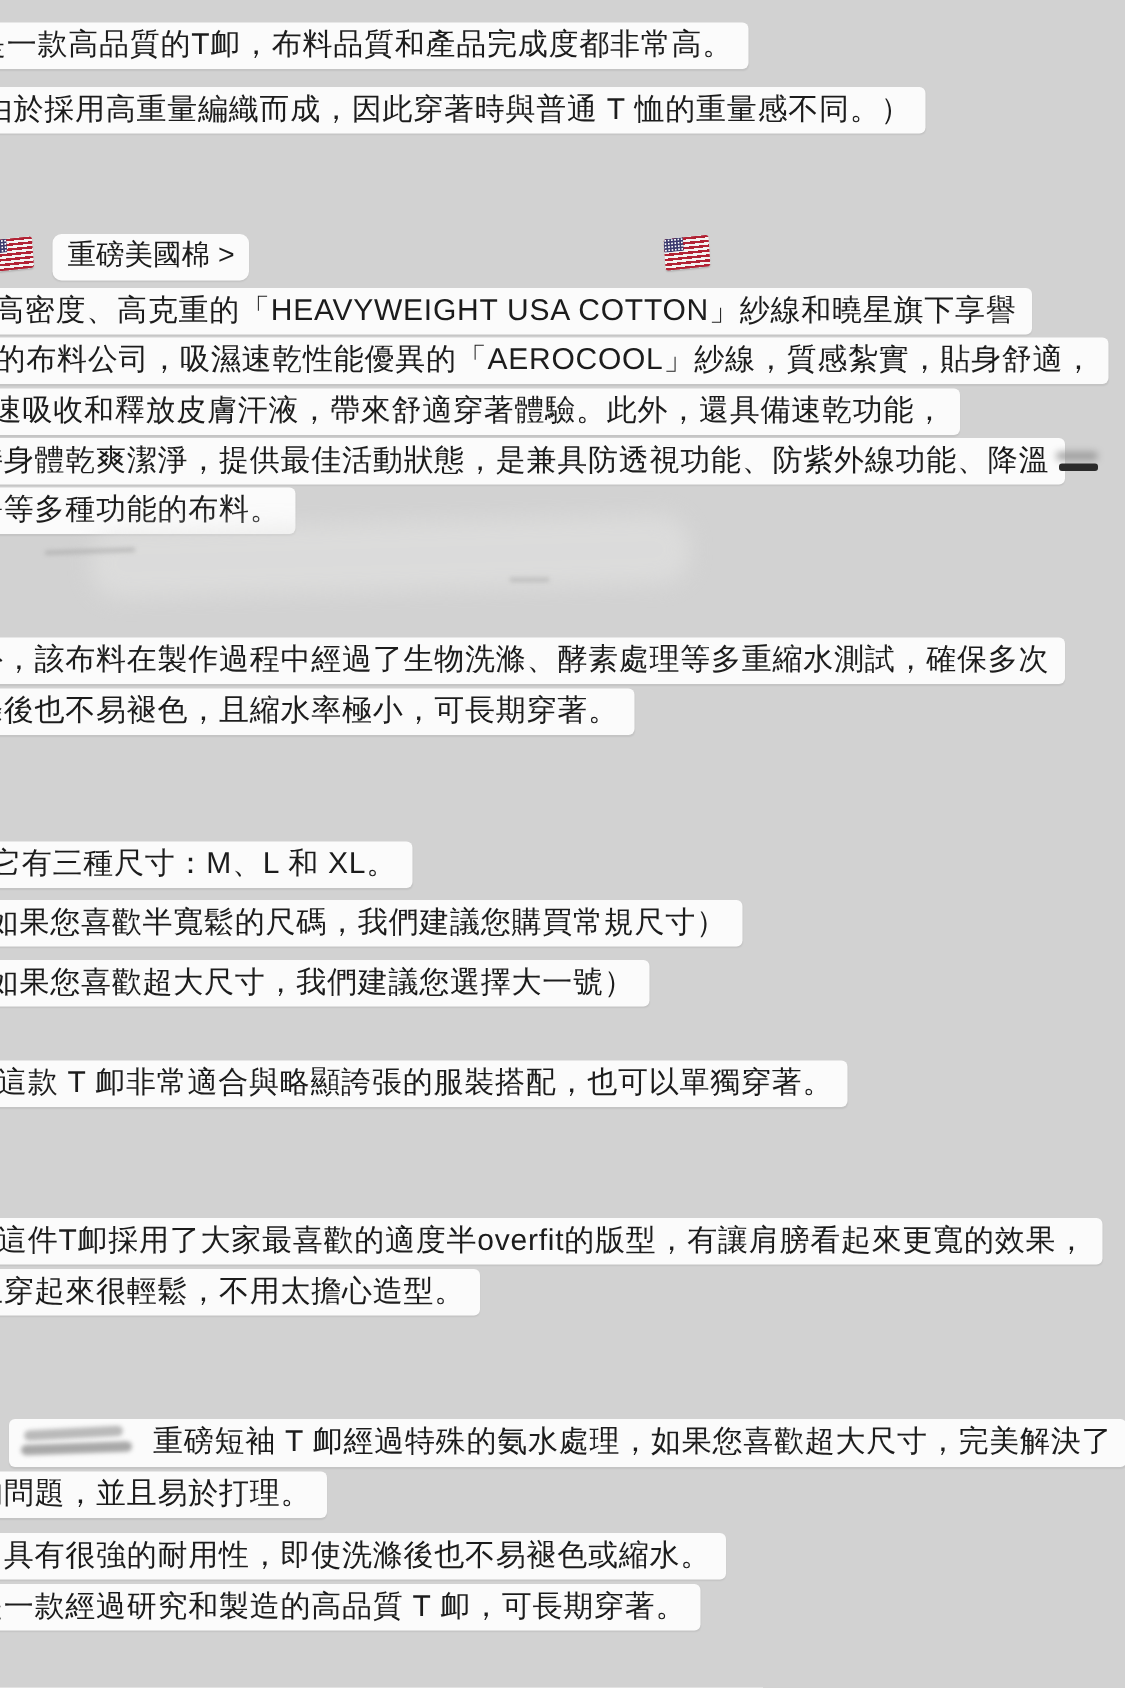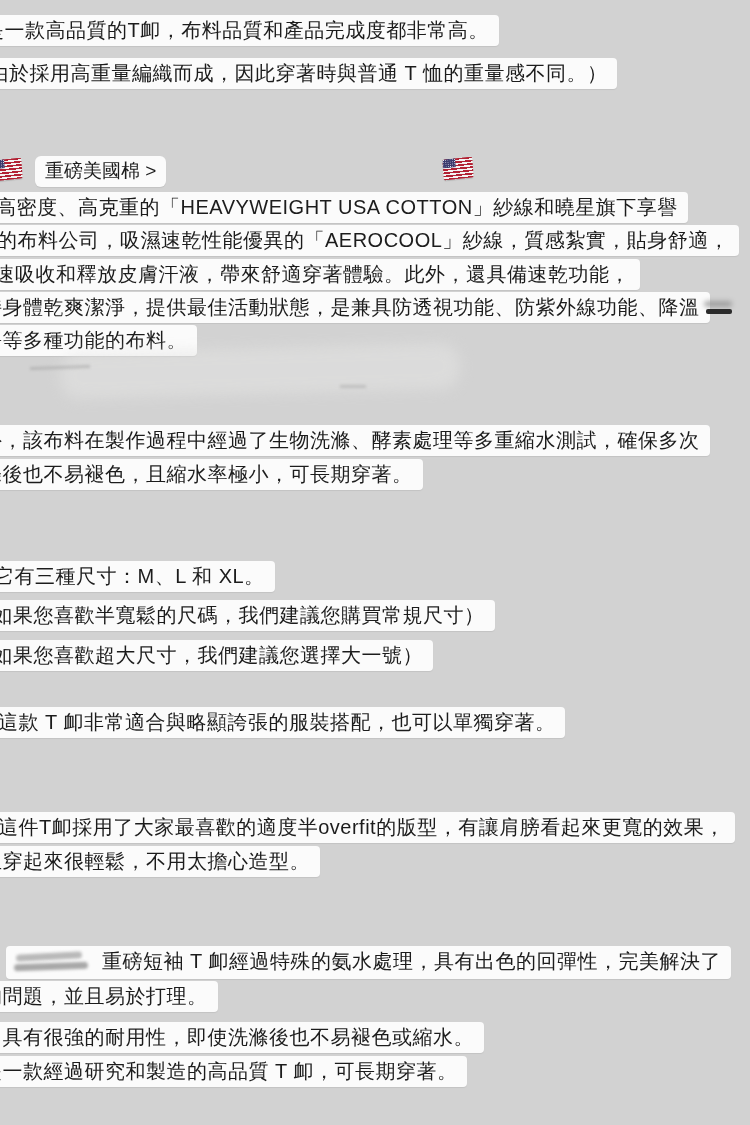--- a/index.html
+++ b/index.html
@@ -122,19 +122,19 @@
   <div class="ln" style="left:-14px;top:561px;">它有三種尺寸：M、L 和 XL。</div>
   <div class="ln" style="left:-36px;top:600px;">（如果您喜歡半寬鬆的尺碼，我們建議您購買常規尺寸）</div>
   <div class="ln" style="left:-36px;top:640px;">（如果您喜歡超大尺寸，我們建議您選擇大一號）</div>
 
   <div class="ln" style="left:-10px;top:707px;">這款 T 卹非常適合與略顯誇張的服裝搭配，也可以單獨穿著。</div>
 
   <div class="ln" style="left:-10px;top:812px;">這件T卹採用了大家最喜歡的適度半overfit的版型，有讓肩膀看起來更寬的效果，</div>
   <div class="ln" style="left:-26px;top:846px;">且穿起來很輕鬆，不用太擔心造型。</div>
 
   <div class="ln" style="left:6px;top:946px;">
-    <span class="smudge"><i class="s1"></i><i class="s2"></i></span><span>重磅短袖 T 卹經過特殊的氨水處理，具有出色的回彈性，完美解決了</span>
+    <span class="smudge"><i class="s1"></i><i class="s2"></i></span><span>重磅短袖 T 卹經過特殊的氨水處理，如果您喜歡超大尺寸，完美解決了</span>
   </div>
   <div class="ln" style="left:-26px;top:981px;">的問題，並且易於打理。</div>
   <div class="ln" style="left:-26px;top:1022px;">它具有很強的耐用性，即使洗滌後也不易褪色或縮水。</div>
   <div class="ln" style="left:-26px;top:1056px;">是一款經過研究和製造的高品質 T 卹，可長期穿著。</div>
 
 </div>
 
 </body></html>

